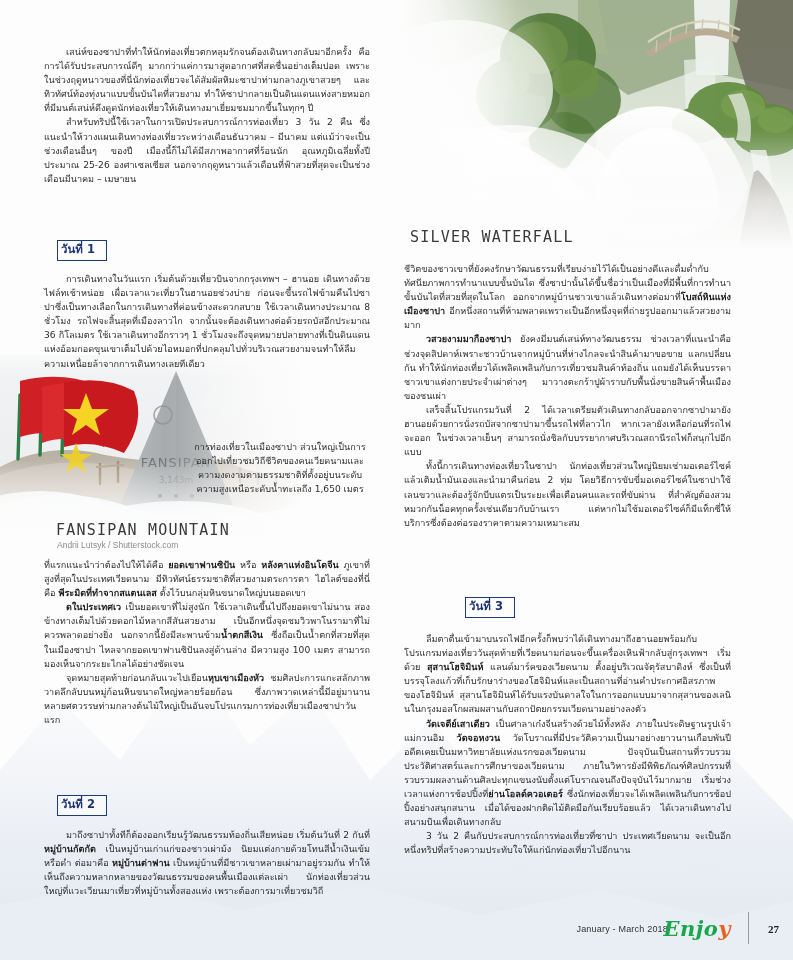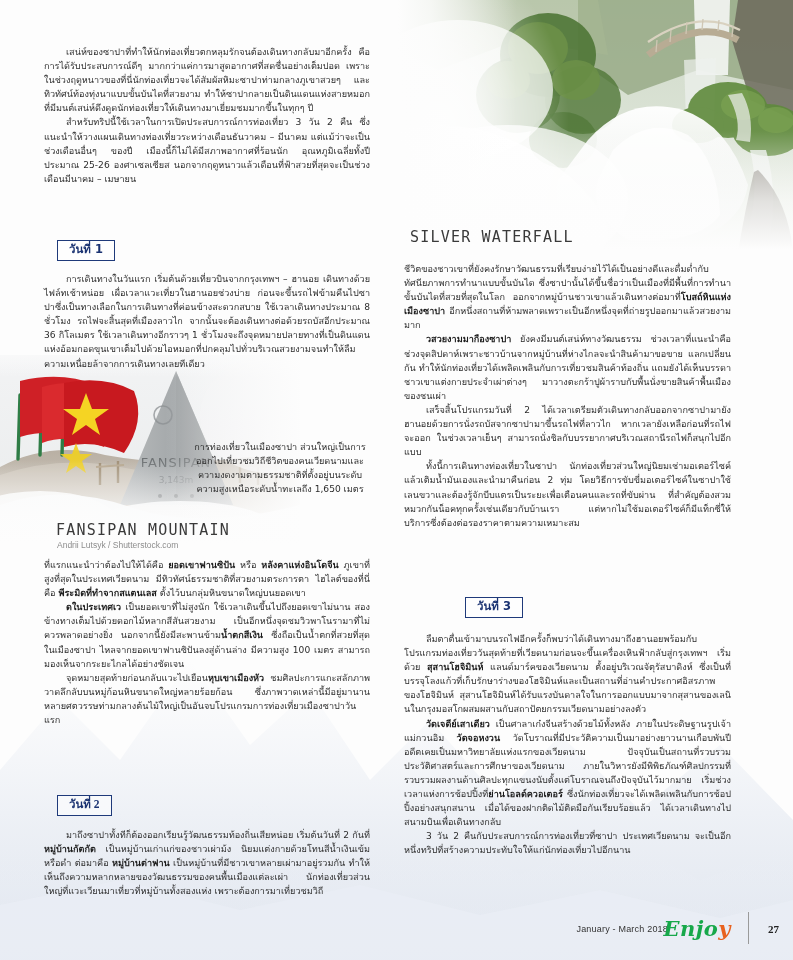--- a/index.html
+++ b/index.html
@@ -90,21 +90,21 @@
   }
 
   
   .day-badge{
     position:absolute;
     border:1.6px solid #1f3a7a;
     color:#1b3372;
     font-family:"DejaVu Sans","Liberation Sans",sans-serif;
     font-weight:700;
     font-size:11.5px;
-    padding:3px 11px 4px 11px;
+    padding:3px 11px 4px 3px;
     background:rgba(255,255,255,.55);
     line-height:1;
     white-space:nowrap;
   }
 
   
   .footer{
     position:absolute;left:0;top:916px;width:793px;height:30px;
   }
   .footer-date{
@@ -314,21 +314,21 @@
       <span>ที่แรกแนะนำว่าต้องไปให้ได้คือ </span><b>ยอดเขาฟานซิปัน</b><span> หรือ </span><b>หลังคาแห่งอินโดจีน</b><span> ภูเขาที่สูงที่สุดในประเทศเวียดนาม มีทิวทัศน์ธรรมชาติที่สวยงามตระการตา ไฮไลต์ของที่นี่คือ </span><b>พีระมิดที่ทำจากสแตนเลส</b><span> ตั้งไว้บนกลุ่มหินขนาดใหญ่บนยอดเขา</span>
     </p>
     <p class="ind">
       <b>ดในประเทศเว</b><span> เป็นยอดเขาที่ไม่สูงนัก ใช้เวลาเดินขึ้นไปถึงยอดเขาไม่นาน สองข้างทางเต็มไปด้วยดอกไม้หลากสีสันสวยงาม เป็นอีกหนึ่งจุดชมวิวพาโนรามาที่ไม่ควรพลาดอย่างยิ่ง นอกจากนี้ยังมีสะพานข้าม</span><b>น้ำตกสีเงิน</b><span> ซึ่งถือเป็นน้ำตกที่สวยที่สุดในเมืองซาปา ไหลจากยอดเขาฟานซิปันลงสู่ด้านล่าง มีความสูง 100 เมตร สามารถมองเห็นจากระยะไกลได้อย่างชัดเจน</span>
     </p>
     <p class="ind">
       <span>จุดหมายสุดท้ายก่อนกลับแวะไปเยือน</span><b>หุบเขาเมืองหัว</b><span> ชมศิลปะการแกะสลักภาพวาดลึกลับบนหมู่ก้อนหินขนาดใหญ่หลายร้อยก้อน ซึ่งภาพวาดเหล่านี้มีอยู่มานานหลายศตวรรษท่ามกลางต้นไม้ใหญ่เป็นอันจบโปรแกรมการท่องเที่ยวเมืองซาปาวันแรก</span>
     </p>
   </div>
 
-  <div class="day-badge" style="left:57px;top:795px;font-family:Liberation Serif, serif;">วันที่ 2</div>
+  <div class="day-badge" style="left:57px;top:795px;">วันที่ 2</div>
 
   <div class="col left" style="top:828px;">
     <p class="ind">
       <span>มาถึงซาปาทั้งทีก็ต้องออกเรียนรู้วัฒนธรรมท้องถิ่นเสียหน่อย เริ่มต้นวันที่ 2 กันที่</span><b>หมู่บ้านกัตกัต</b><span> เป็นหมู่บ้านเก่าแก่ของชาวเผ่าม้ง นิยมแต่งกายด้วยโทนสีน้ำเงินเข้มหรือดำ ต่อมาคือ </span><b>หมู่บ้านต่าฟาน</b><span> เป็นหมู่บ้านที่มีชาวเขาหลายเผ่ามาอยู่รวมกัน ทำให้เห็นถึงความหลากหลายของวัฒนธรรมของคนพื้นเมืองแต่ละเผ่า นักท่องเที่ยวส่วนใหญ่ที่แวะเวียนมาเที่ยวที่หมู่บ้านทั้งสองแห่ง เพราะต้องการมาเที่ยวชมวิถี</span>
     </p>
   </div>
 
   <div class="col right" style="top:262px;">
     <p class="noind">
       <span>ชีวิตของชาวเขาที่ยังคงรักษาวัฒนธรรมที่เรียบง่ายไว้ได้เป็นอย่างดีและดื่มด่ำกับทัศนียภาพการทำนาแบบขั้นบันได ซึ่งซาปานั้นได้ขึ้นชื่อว่าเป็นเมืองที่มีพื้นที่การทำนาขั้นบันไดที่สวยที่สุดในโลก ออกจากหมู่บ้านชาวเขาแล้วเดินทางต่อมาที่</span><b>โบสถ์หินแห่งเมืองซาปา</b><span> อีกหนึ่งสถานที่ห้ามพลาดเพราะเป็นอีกหนึ่งจุดที่ถ่ายรูปออกมาแล้วสวยงามมาก</span>

